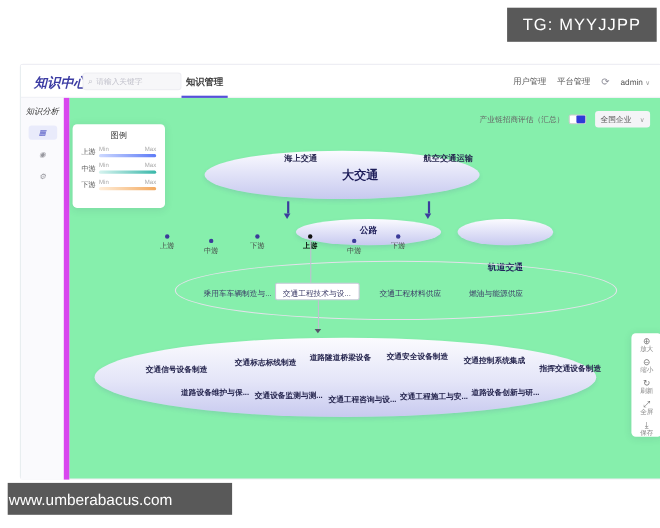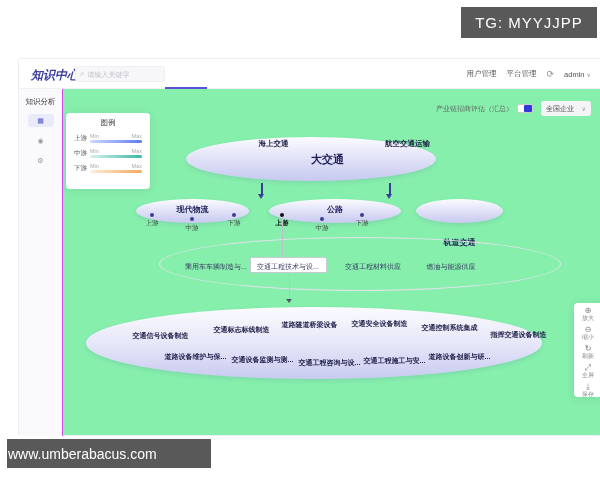--- a/index.html
+++ b/index.html
@@ -27,21 +27,21 @@
   .search input::placeholder { color:#c2c2cc; }
   .tab { position:absolute; left:146px; top:0; height:30px; line-height:30px; font-size:8.5px; font-weight:bold; color:#3a3a3a; padding:0 4px; cursor:pointer; }
   .tab-underline { position:absolute; left:146px; top:28px; width:42px; height:2px; background:#5552d8; }
   .hdr-right { position:absolute; right:10px; top:0; height:30px; display:flex; align-items:center; gap:10px; }
   .hdr-link { font-size:7.5px; color:#555; cursor:pointer; }
   .refresh { font-size:9px; color:#8a8a95; cursor:pointer; }
   .user { font-size:7.5px; color:#555; cursor:pointer; }
   .user .chev { font-size:6px; color:#999; }
 
   
-  .side { position:absolute; left:0; top:30px; width:44px; height:347px; background:#fafafd; border-right:1px solid #d946ef; }
+  .side { position:absolute; left:0; top:30px; width:44px; height:347px; background:#fafafd; border-right:5px solid #d946ef;font-style:italic; }
   .side-title { margin-top:8px; text-align:center; font-size:7.5px; color:#333; }
   .side-item { width:26px; height:13px; margin:7px auto 0; border-radius:3px; display:flex; align-items:center; justify-content:center;
                font-size:7px; color:#98989f; cursor:pointer; }
   .side-item.active { background:#e9ebfb; color:#5a5fc7; }
 
   
   .filters { position:absolute; right:10px; top:42px; display:flex; align-items:center; gap:8px; }
   .eval { display:flex; align-items:center; gap:4px; font-size:7px; color:#666; }
   .toggle { width:16px; height:9px; border:1px solid #ccc; border-radius:2px; background:#fff; position:relative; cursor:pointer; }
   .toggle .on { position:absolute; right:0; top:0; width:8px; height:7px; background:#2e3bd8; border-radius:1px; }
@@ -90,20 +90,21 @@
 <div id="stage">
 
   <div class="app">
 
     <div class="hdr">
       <div class="logo">知识中心</div>
       <div class="search">
         <span class="sicon">⌕</span>
         <input placeholder="请输入关键字" style="">
       </div>
+      <div class="tab">知识管理</div>
       <div class="tab-underline"></div>
       <div class="hdr-right">
         <span class="hdr-link">用户管理</span>
         <span class="hdr-link">平台管理</span>
         <span class="refresh">⟳</span>
         <span class="user">
           <span>admin</span>
           <span class="chev">∨</span>
         </span>
       </div>
@@ -172,23 +173,20 @@
     <div class="ell" style="left:167px; top:78px; width:250px; height:44px;"></div>
     <div class="glabel bold" style="left:238px; top:80px; font-size:7.5px;">海上交通</div>
     <div class="glabel bold" style="left:372px; top:80px; font-size:7.5px;">航空交通运输</div>
     <div class="glabel bold" style="left:292px; top:93px; font-size:11px; color:#1e1e5a;">大交通</div>
 
     <div class="arrow-line" style="left:242px; top:124px; height:11px;"></div>
     <div class="arrow-head" style="left:239px; top:135px;"></div>
     <div class="arrow-line" style="left:370px; top:124px; height:11px;"></div>
     <div class="arrow-head" style="left:367px; top:135px;"></div>
 
-    <div class="ell" style="left:117px; top:140px; width:113px; height:24px;">
-      <div class="ell-label" style="top:5px; font-size:8px;">现代物流</div>
-    </div>
     <div class="ell" style="left:250px; top:140px; width:132px; height:24px;">
       <div class="ell-label" style="top:5px; font-size:8px;">公路</div>
     </div>
     <div class="ell" style="left:397px; top:140px; width:87px; height:24px;">
       <div class="ell-label" style="top:5px; font-size:8px;margin-top:33px;">轨道交通</div>
     </div>
 
     <div class="dot" style="left:131px; top:154px;"></div>
     <div class="dot" style="left:171px; top:158px;"></div>
     <div class="dot" style="left:213px; top:154px;"></div>

